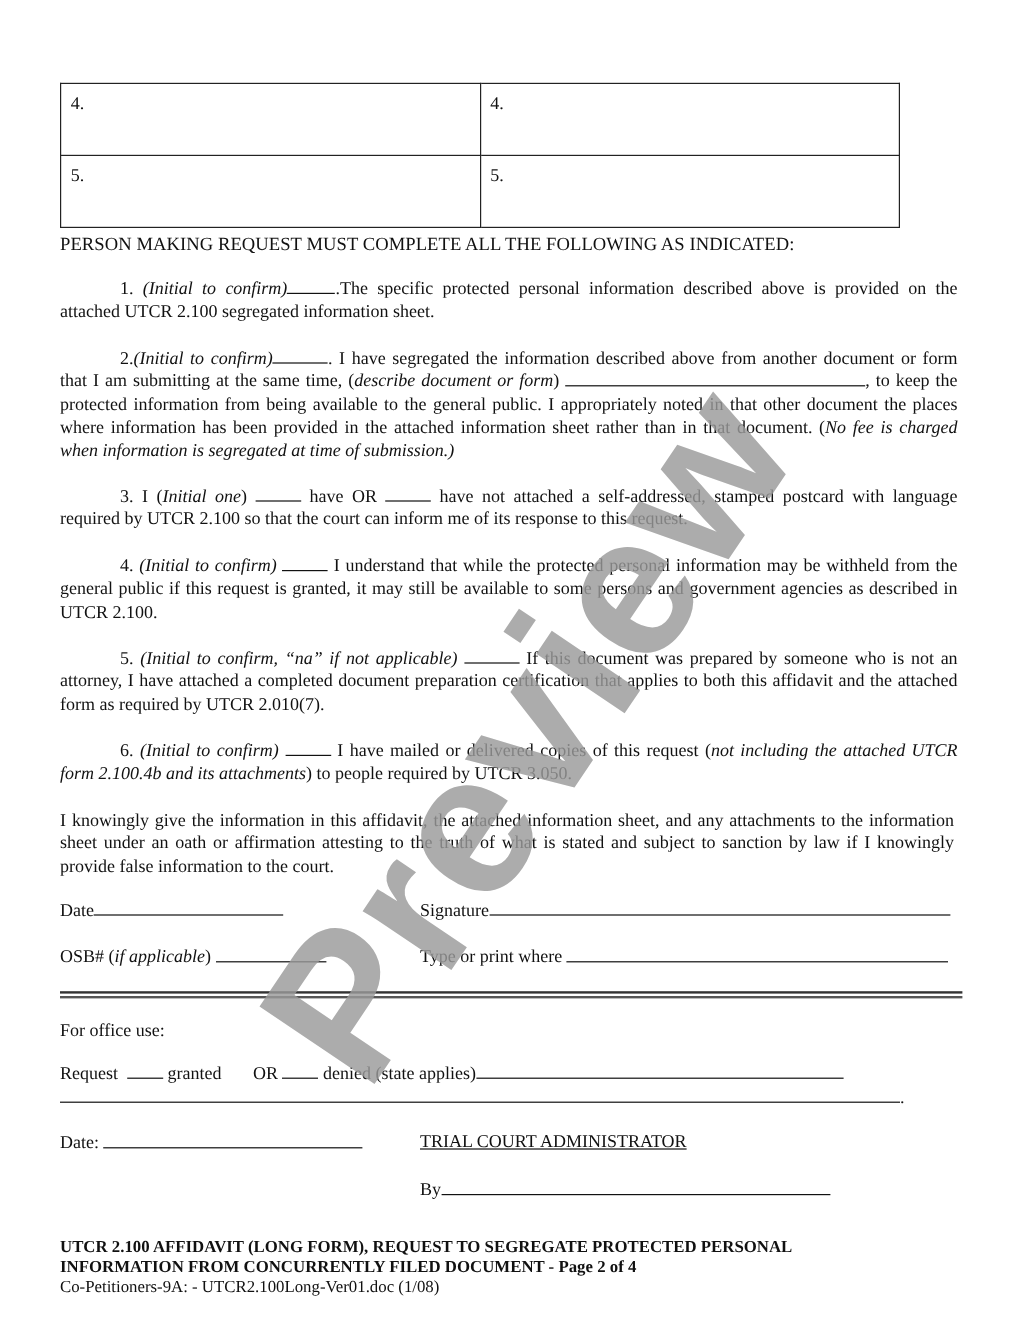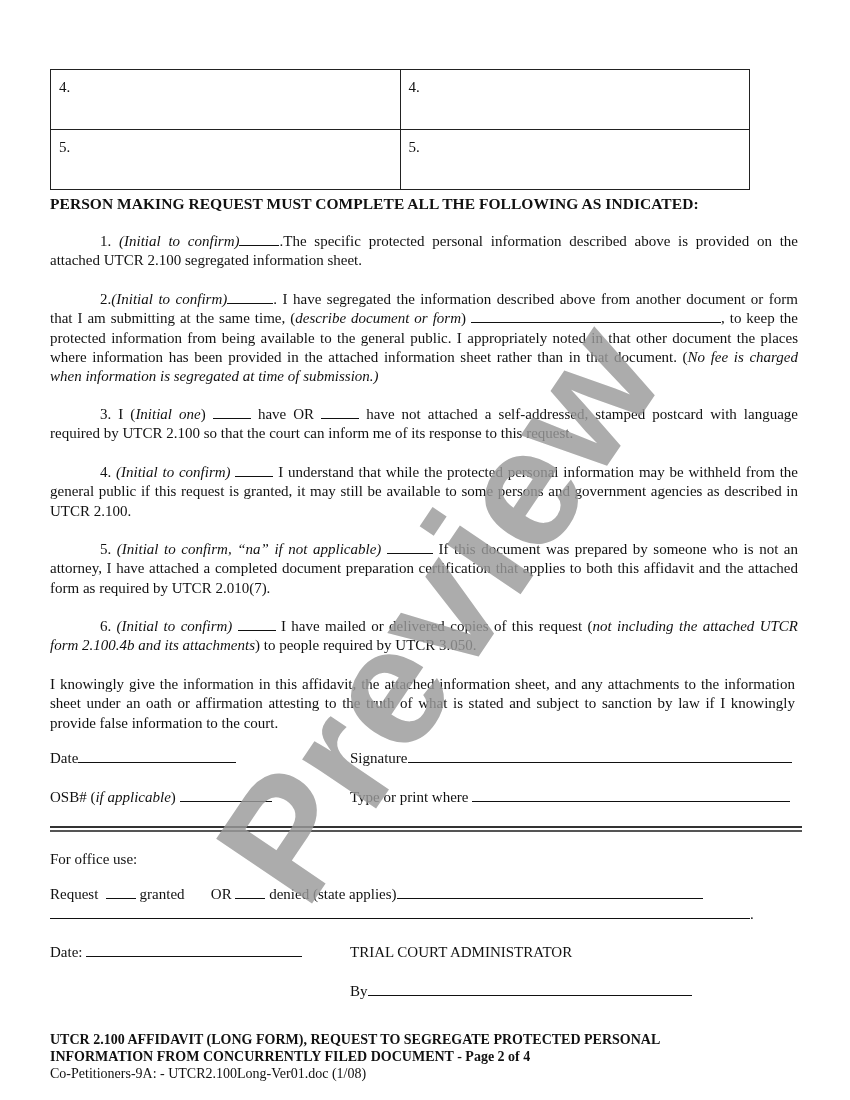--- a/index.html
+++ b/index.html
@@ -9,21 +9,21 @@
     }
     .page { position: absolute; left: 0; top: 0; width: 850px; height: 1100px; }
     .abs { position: absolute; white-space: nowrap; }
     table.items {
       position: absolute; left: 50px; top: 69px; width: 700px; border-collapse: collapse;
     }
     table.items td {
       border: 1.5px solid #222; height: 50px; vertical-align: top; padding: 9px 8px 0 8px; width: 50%;
       font-size: 15px;
     }
-    .heading { left: 50px; top: 195px; font-weight: bold; font-size: 15.5px; letter-spacing: 0.05px; }
+    .heading { left: 50px; top: 195px; font-weight: normal; font-size: 15.5px; letter-spacing: 0.05px; }
     .para { position: absolute; left: 50px; width: 748px; line-height: 19.3px; text-align: justify; font-size: 15px; }
     .para .first { text-indent: 50px; }
     .blank { display: inline-block; border-bottom: 1px solid #111; height: 12px; vertical-align: baseline; }
     .blank-bold { border-bottom-width: 1.5px; }
     em { }
     .sep1 { position: absolute; left: 50px; top: 826px; width: 752px; height: 2px; background: #333; }
     .sep2 { position: absolute; left: 50px; top: 830px; width: 752px; height: 1.5px; background: #555; }
     .bold { font-weight: normal; }
     .footer-title { left: 50px; top: 1031px; font-weight: bold; font-size: 14px; line-height: 17px; }
     .footer-file { left: 50px; top: 1066px; font-size: 14px; }
@@ -118,21 +118,21 @@
     <span class="blank" style="width:30px;"></span>
     <span>denied (state applies)</span><span class="blank blank-bold" style="width:306px;"></span>
   </div>
   <div class="abs" style="left:50px; top:906px;">
     <span class="blank" style="width:700px;"></span><span>.</span>
   </div>
 
   <div class="abs" style="left:50px; top:944px;">
     <span>Date:</span> <span class="blank" style="width:216px;"></span>
   </div>
-  <div class="abs" style="left:350px; top:944px;">TRIAL COURT ADMINISTRATOR</div>
+  <div class="abs" style="left:350px; top:944px;text-decoration:underline;">TRIAL COURT ADMINISTRATOR</div>
   <div class="abs" style="left:350px; top:983px;">
     <span>By</span><span class="blank" style="width:324px;"></span>
   </div>
 
   <div class="abs footer-title">
     <div>UTCR 2.100 AFFIDAVIT (LONG FORM), REQUEST TO SEGREGATE PROTECTED PERSONAL</div>
     <div>INFORMATION FROM CONCURRENTLY FILED DOCUMENT - Page 2 of 4</div>
   </div>
   <div class="abs footer-file">Co-Petitioners-9A: - UTCR2.100Long-Ver01.doc  (1/08)</div>
 

